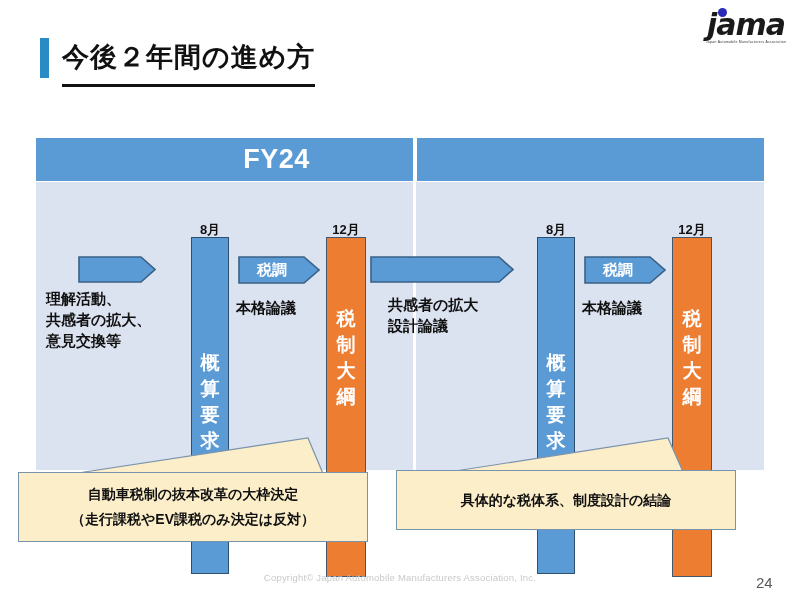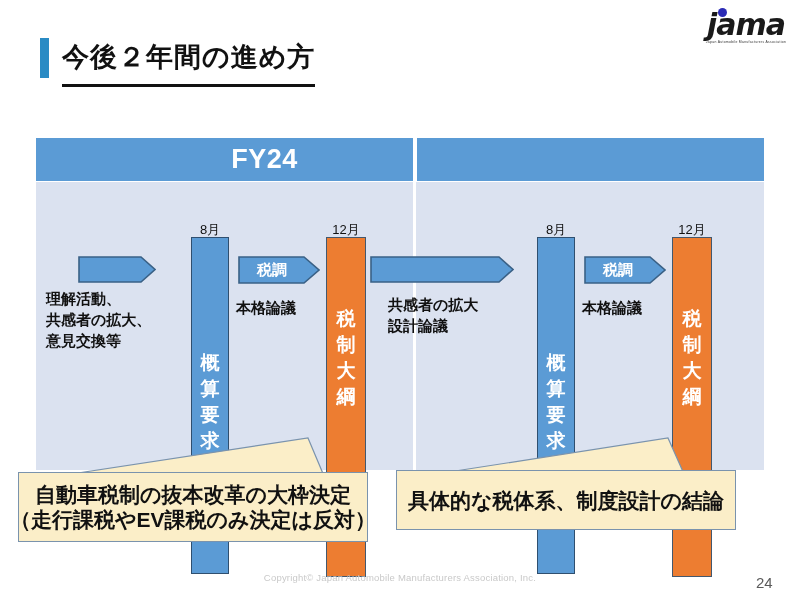--- a/index.html
+++ b/index.html
@@ -41,30 +41,30 @@
   }
 
   
   .tl{position:absolute;left:36px;top:138px;width:728px;height:332px;}
   .tl-head{position:absolute;left:0;top:0;width:728px;height:43px;background:#5b9bd5;}
   .tl-head .cell{
     position:absolute;top:0;height:43px;
     color:#ffffff;font-size:27px;font-weight:bold;
     display:flex;align-items:center;justify-content:center;letter-spacing:.5px;
   }
-  .tl-head .c1{left:0;width:377px;padding-left:40px;}
+  .tl-head .c1{left:12px;width:377px;padding-left:40px;}
   .tl-head .c2{left:381px;width:347px;}
   .tl-head .divider{position:absolute;left:377px;top:0;width:4px;height:43px;background:#ffffff;}
 
   .tl-body{position:absolute;left:0;top:44px;width:728px;height:288px;background:#dbe2f0;}
   .tl-body .divider{position:absolute;left:377px;top:0;width:3px;height:288px;background:#ffffff;}
 
   
   .month{
-    position:absolute;font-size:13px;font-weight:normal;color:#111;
+    position:absolute;font-size:13px;font-weight:bold;color:#111;
     text-align:center;white-space:nowrap;
   }
 
   
   .vbar{
     position:absolute;border:1.5px solid #2f4f6f;
     display:flex;flex-direction:column;align-items:center;
     color:#ffffff;font-weight:bold;box-sizing:border-box;
   }
   .vbar.blue{background:#5b9bd5;}
@@ -84,21 +84,21 @@
   
   .txt{position:absolute;font-size:15px;font-weight:bold;color:#111;line-height:21px;white-space:nowrap;}
 
   
   .callout{position:absolute;}
   .callout .box{
     position:absolute;background:#fbeec8;border:1.2px solid #7a93ad;
     display:flex;flex-direction:column;align-items:center;justify-content:center;
     box-sizing:border-box;
   }
-  .callout .box .ln{font-size:21px;font-weight:bold;color:#111;line-height:25px;white-space:nowrap;}
+  .callout .box .ln{font-size:14px;font-weight:bold;color:#111;line-height:25px;white-space:nowrap;}
   .callout .tail{position:absolute;}
 
   
   .footer{
     position:absolute;left:0;top:572px;width:800px;text-align:center;
     font-size:9.5px;color:#c9c9c9;letter-spacing:.2px;
   }
   .pageno{position:absolute;left:756px;top:574px;font-size:15px;color:#5a5a5a;}
 </style>
 </head>

